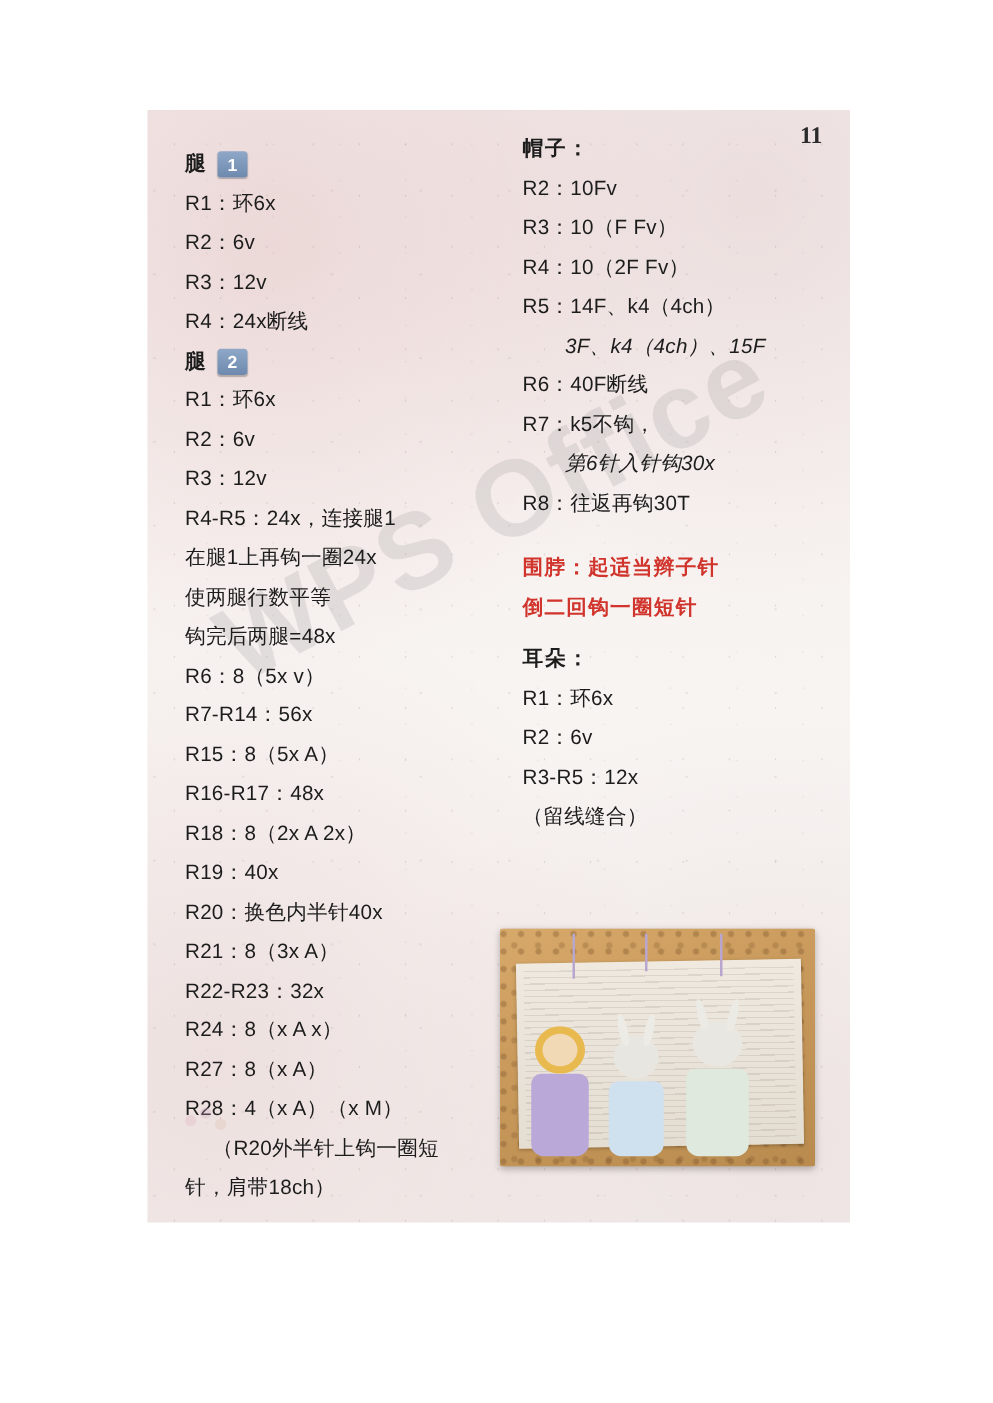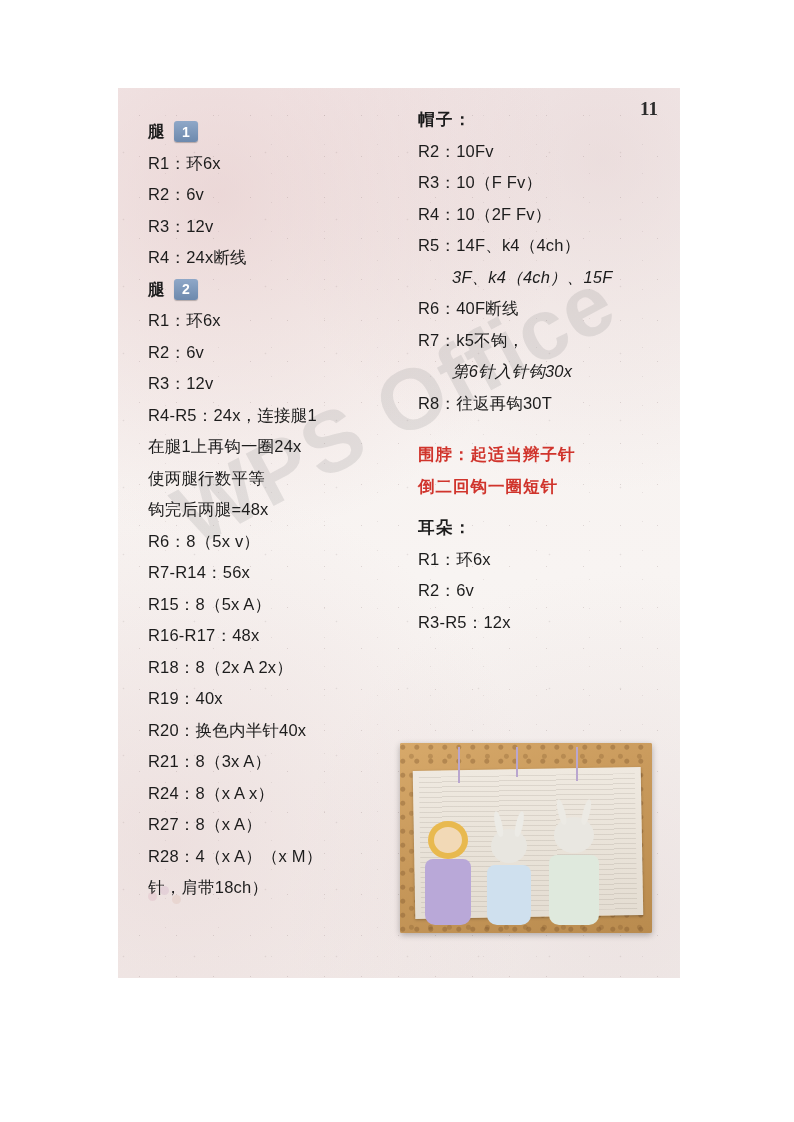--- a/index.html
+++ b/index.html
@@ -238,23 +238,25 @@
       <div class="line">使两腿行数平等</div>
       <div class="line">钩完后两腿=48x</div>
       <div class="line">R6：8（5x v）</div>
       <div class="line">R7-R14：56x</div>
       <div class="line">R15：8（5x A）</div>
       <div class="line">R16-R17：48x</div>
       <div class="line">R18：8（2x A 2x）</div>
       <div class="line">R19：40x</div>
       <div class="line">R20：换色内半针40x</div>
       <div class="line">R21：8（3x A）</div>
+      <div class="line">R22-R23：32x</div>
       <div class="line">R24：8（x A x）</div>
       <div class="line">R27：8（x A）</div>
       <div class="line">R28：4（x A）（x M）</div>
+      <div class="line indent2">（R20外半针上钩一圈短</div>
       <div class="line">针，肩带18ch）</div>
 
     </div>
 
     <div class="col col-right">
       <div class="line heading">帽子：</div>
       <div class="line">R2：10Fv</div>
       <div class="line">R3：10（F Fv）</div>
       <div class="line">R4：10（2F Fv）</div>
       <div class="line">R5：14F、k4（4ch）</div>
@@ -268,20 +270,21 @@
 
       <div class="line red">围脖：起适当辫子针</div>
       <div class="line red">倒二回钩一圈短针</div>
 
       <div class="gap-sm"></div>
 
       <div class="line heading">耳朵：</div>
       <div class="line">R1：环6x</div>
       <div class="line">R2：6v</div>
       <div class="line">R3-R5：12x</div>
+      <div class="line">（留线缝合）</div>
     </div>
 
     <div class="photo">
       <div class="cork"></div>
       <div class="news"></div>
 
       <div class="string" style="left:58px;height:36px;"></div>
       <div class="string" style="left:116px;height:30px;"></div>
       <div class="string" style="left:176px;height:34px;"></div>
 

